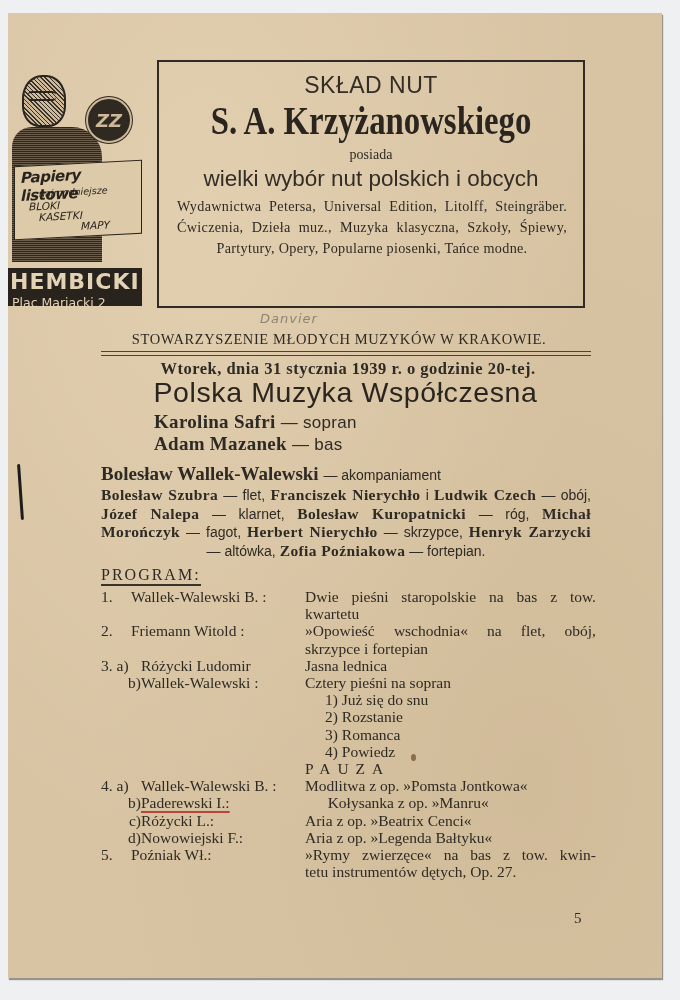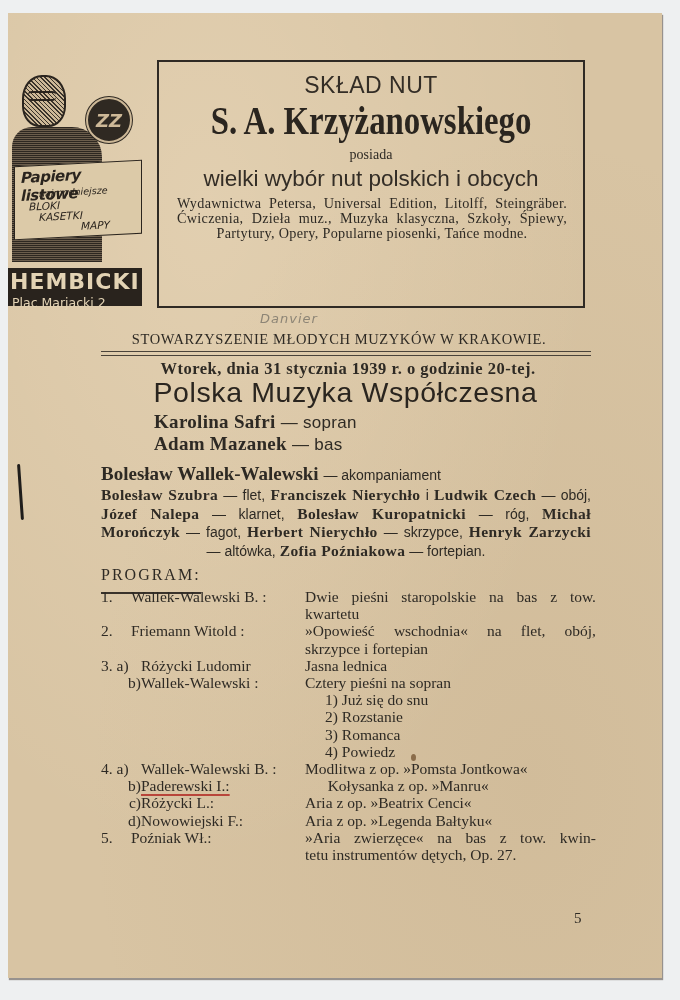--- a/index.html
+++ b/index.html
@@ -109,21 +109,21 @@
       height: 244px;
       border: 2px solid #2f2a24;
       border-top-width: 2px;
       border-bottom-width: 2px;
       text-align: center;
     }
     .shop-title { margin-top: 10px; font-family: "Liberation Sans", sans-serif; font-size: 23px; letter-spacing: 0.5px; color:#332d26;}
     .shop-name { font-family: "Liberation Serif", serif; font-weight: bold; font-size: 40px; transform: scaleX(0.82); margin-top: -2px; line-height: 48px; color:#2a251f;}
     .shop-posiada { font-size: 14px; margin-top: 2px; }
     .shop-wybor { font-family: "Liberation Sans", sans-serif; font-size: 22.5px; margin-top: 3px; color:#332d26;}
-    .shop-desc { font-size: 14.2px; line-height: 15px; margin: 4px 16px 9px 18px; text-align: justify; text-align-last: center; letter-spacing: 0.3px;}
+    .shop-desc { font-size: 14.2px; line-height: 21px; margin: 4px 16px 9px 18px; text-align: justify; text-align-last: center; letter-spacing: 0.3px;}
 
     .annot {
       position: absolute; left: 252px; top: 298px;
       font-family: "DejaVu Sans", sans-serif; font-size: 13px;
       color: #8d8576; font-style: italic; letter-spacing: 1px;
     }
     .society {
       position: absolute; left: 85px; top: 318px; width: 492px;
       font-size: 14.5px; letter-spacing: 0.6px;
       text-align: center;
@@ -154,21 +154,21 @@
       position: absolute; left: 93px; top: 473px; width: 490px;
       font-size: 15.5px; line-height: 18.6px;
       text-align: justify; text-align-last: center;
     }
     .ensemble b { font-weight: bold; letter-spacing: 0.4px; }
     .ensemble .r { font-family: "Liberation Sans", sans-serif; font-size: 14px; }
 
     .program-head {
       position: absolute; left: 93px; top: 553px;
       font-size: 16px; letter-spacing: 2px;
-      border-bottom: 2px solid #3a332b; padding-bottom: 8px;
+      border-bottom: 2px solid #3a332b; padding-bottom: 0px;
     }
     .prog {
       position: absolute; left: 93px; top: 575px; width: 495px;
       font-size: 15.5px; line-height: 17.2px;
     }
     .prow { display: flex; }
     .pnum { width: 30px; flex: none; }
     .pcomp { width: 174px; flex: none; }
     .pwork { flex: 1; }
     .just { text-align: justify; text-align-last: justify; }
@@ -285,20 +285,21 @@
         <span class="pwork indent-sub">3) Romanca</span>
       </div>
     <div class="prow">
         <span class="pnum"></span>
         <span class="pcomp"></span>
         <span class="pwork indent-sub">4) Powiedz</span>
       </div>
     <div class="prow">
         <span class="pnum"></span>
         <span class="pcomp"></span>
+        <span class="pwork pauza">PAUZA</span>
       </div>
     <div class="prow">
       <span class="pnum" style="width:40px">4. a)</span>
       <span class="pcomp" style="width:164px">Wallek-Walewski B. :</span>
       <span class="pwork">Modlitwa z op. »Pomsta Jontkowa«</span>
     </div>
     <div class="prow">
       <span class="pnum" style="width:40px;text-align:right">b)</span>
       <span class="pcomp underline-red" style="width:auto;margin-right:98px">Paderewski I.:</span>
       <span class="pwork">Kołysanka z op. »Manru«</span>
@@ -309,21 +310,21 @@
       <span class="pwork">Aria z op. »Beatrix Cenci«</span>
     </div>
     <div class="prow">
       <span class="pnum" style="width:40px;text-align:right">d)</span>
       <span class="pcomp" style="width:164px">Nowowiejski F.:</span>
       <span class="pwork">Aria z op. »Legenda Bałtyku«</span>
     </div>
     <div class="prow">
       <span class="pnum">5.</span>
       <span class="pcomp">Poźniak Wł.:</span>
-      <span class="pwork just">»Aria zwierzęce« na bas z tow. kwin-</span>
+      <span class="pwork just">»Rymy zwierzęce« na bas z tow. kwin-</span>
     </div>
     <div class="prow">
       <span class="pnum"></span>
         <span class="pcomp"></span>
       <span class="pwork">tetu instrumentów dętych, Op. 27.</span>
     </div>
   </div>
 
   <div class="spot"></div>
   <div class="page-number">5</div>

